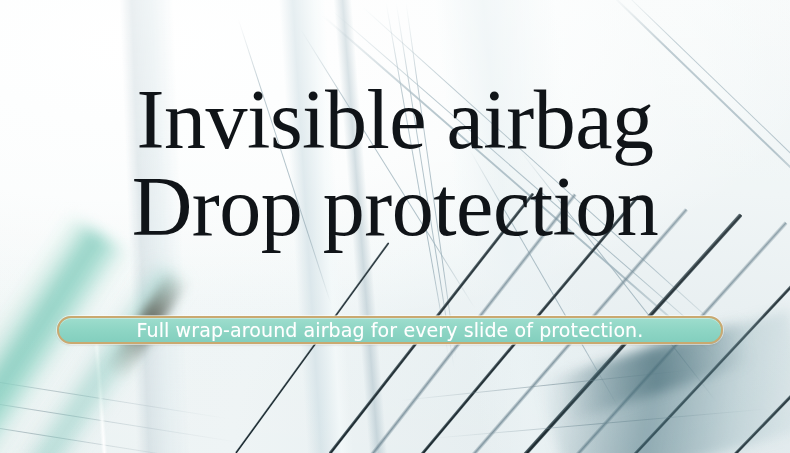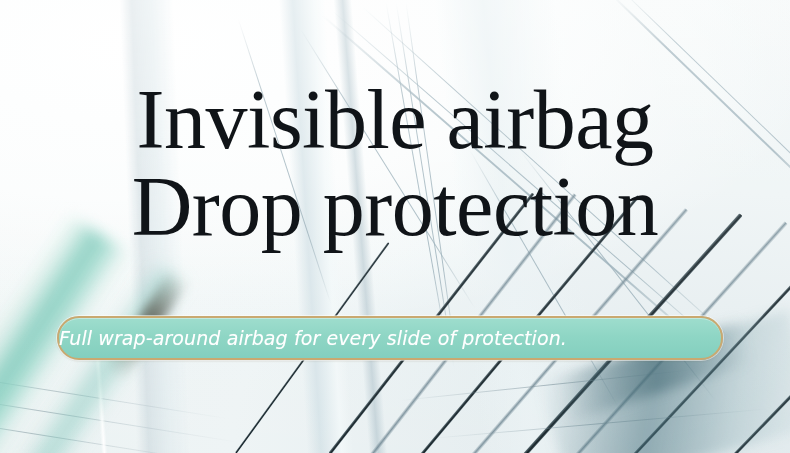--- a/index.html
+++ b/index.html
@@ -183,32 +183,32 @@
   }
   .headline .line-2 {
     margin-top: 4px;
   }
 
   .pill {
     position: absolute;
     left: 57px;
     top: 316px;
     width: 666px;
-    height: 44px;
+    height: 28px;
     box-sizing: border-box;
     border-radius: 999px;
     background: linear-gradient(180deg, #9eddcd 0%, #8fd6c5 45%, #83cfbe 100%);
     border: 2px solid #c9a970;
     box-shadow:
       0 0 0 1px rgba(255,255,255,.55),
       0 1px 2px rgba(90,80,50,.25),
       inset 0 1px 0 rgba(255,255,255,.35);
     display: flex;
     align-items: center;
-    font-style: italic;
+    justify-content: center;
   }
   .pill-label {
     font-family: "DejaVu Sans", "Liberation Sans", sans-serif;
     font-size: 19px;
     font-weight: 400;
     color: #ffffff;
     letter-spacing: .1px;
     white-space: nowrap;
     text-shadow: 0 0 1px rgba(255,255,255,.4);
   }

